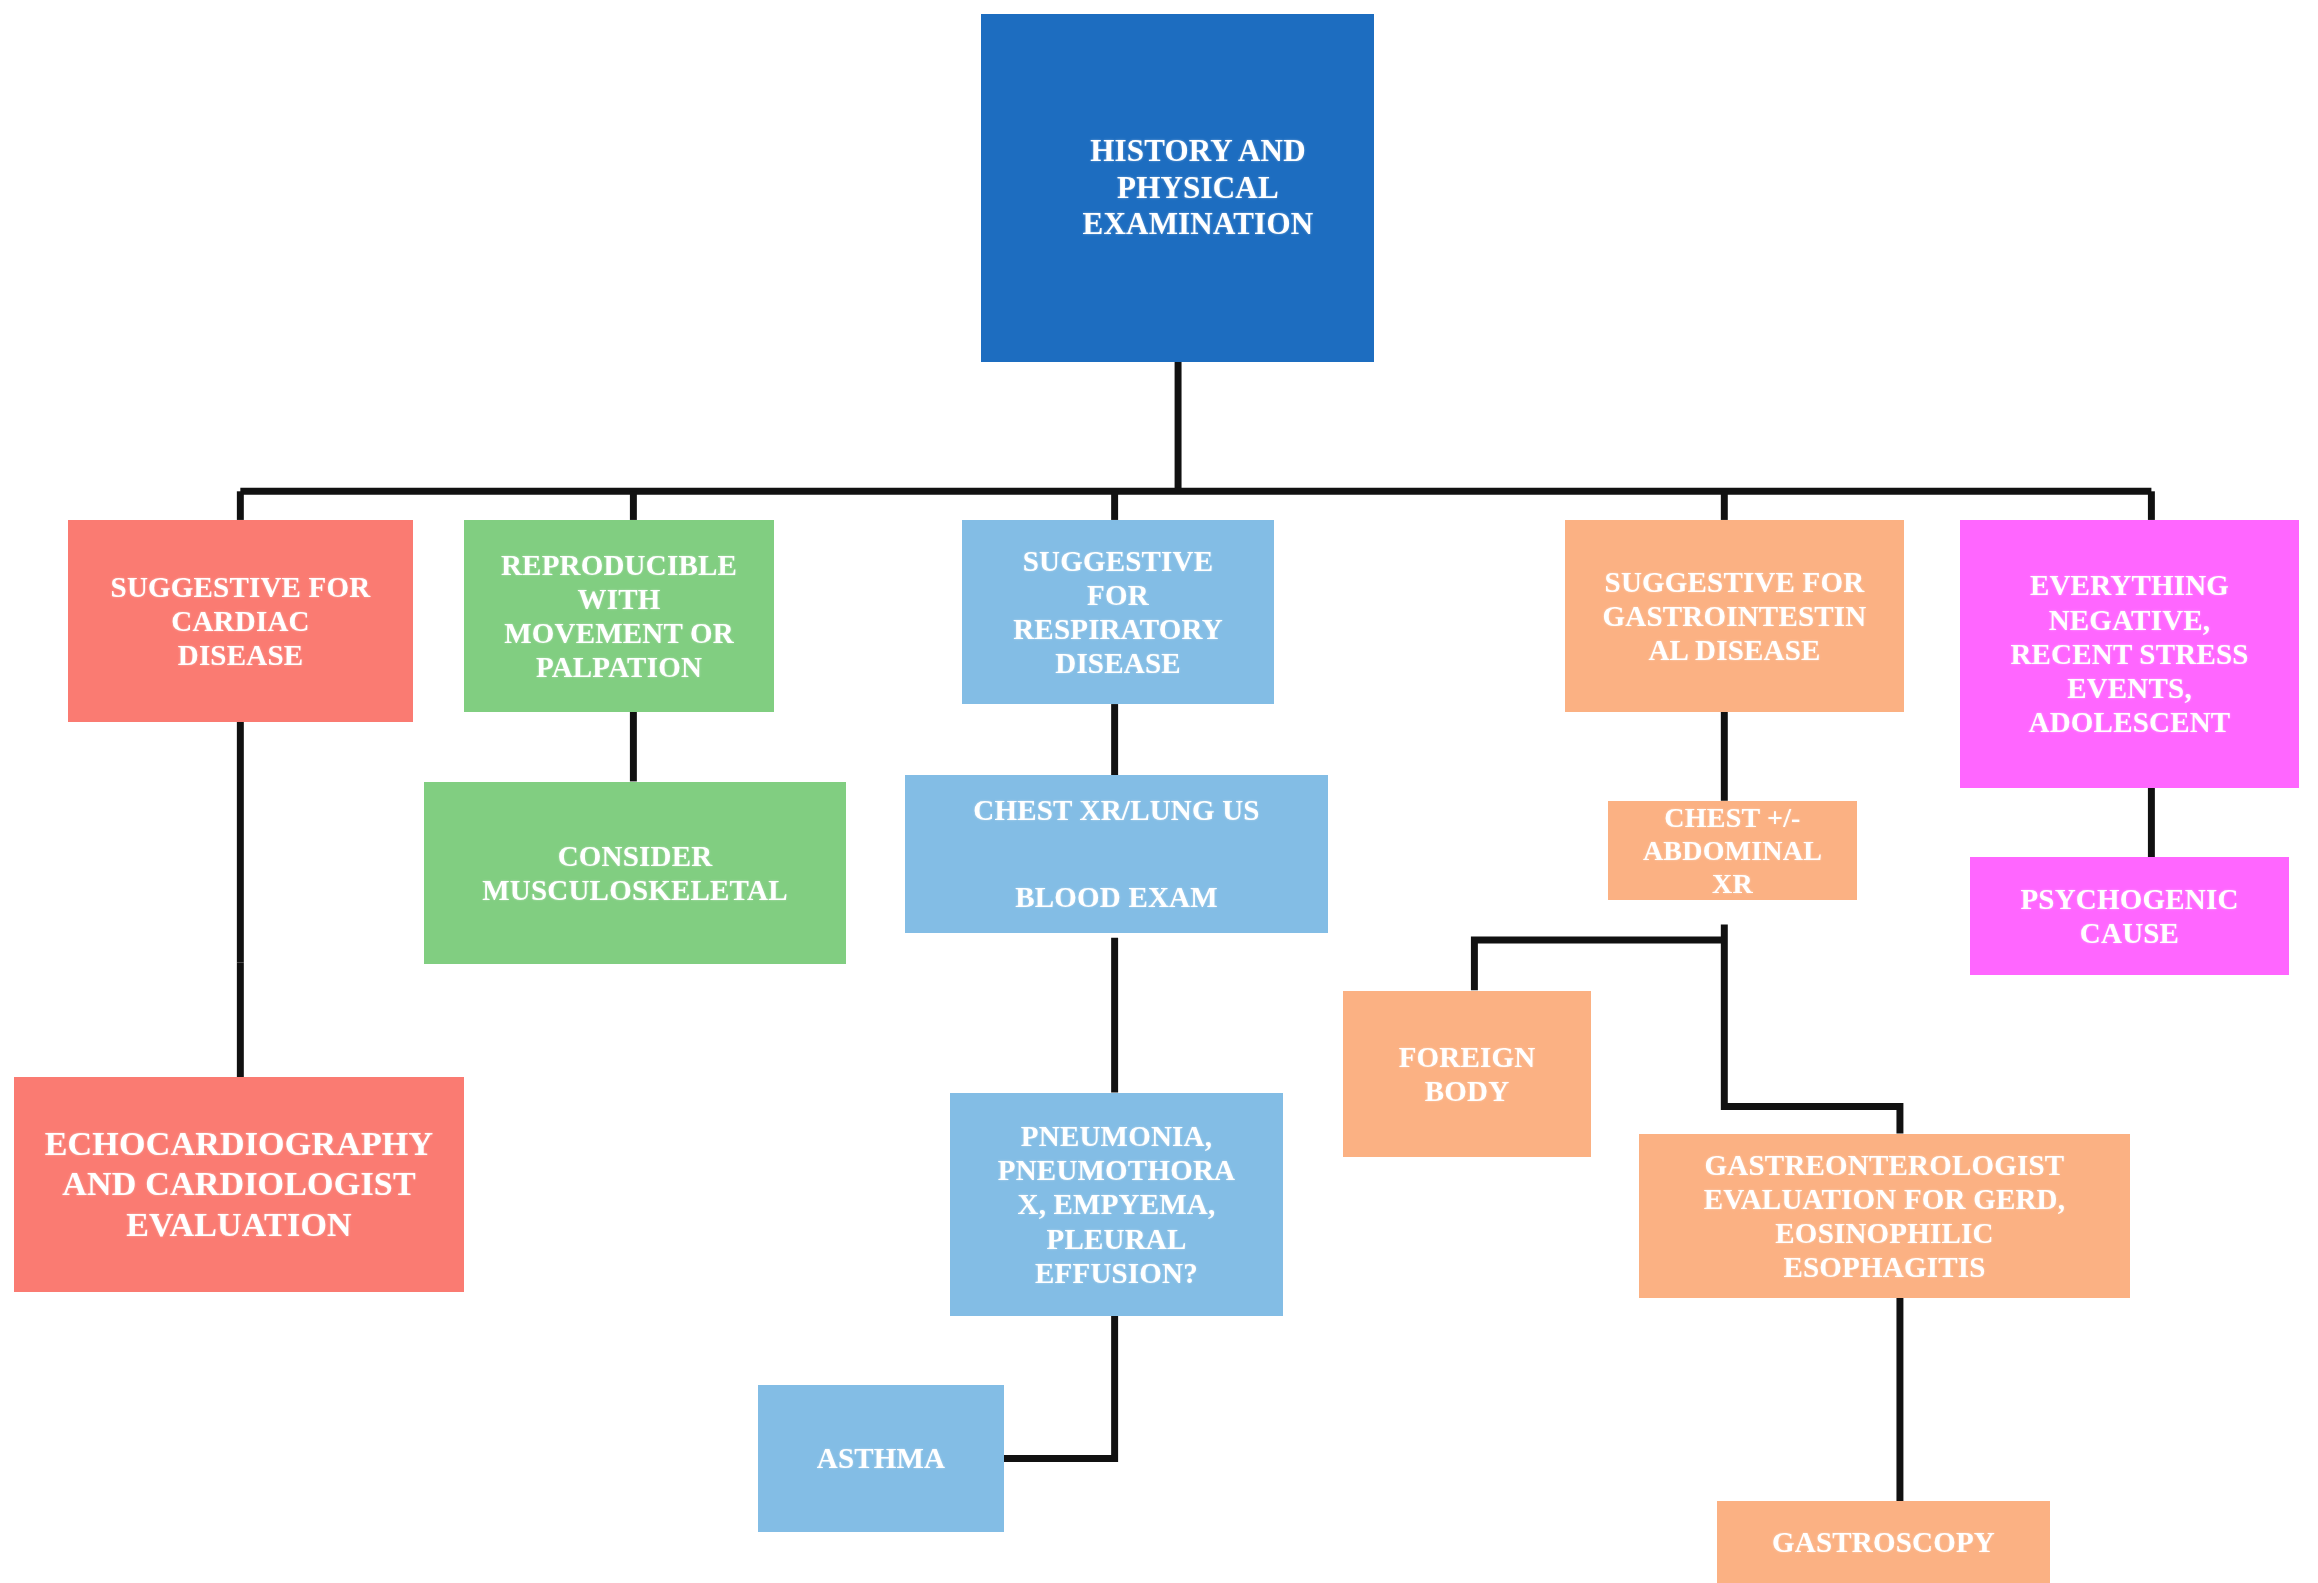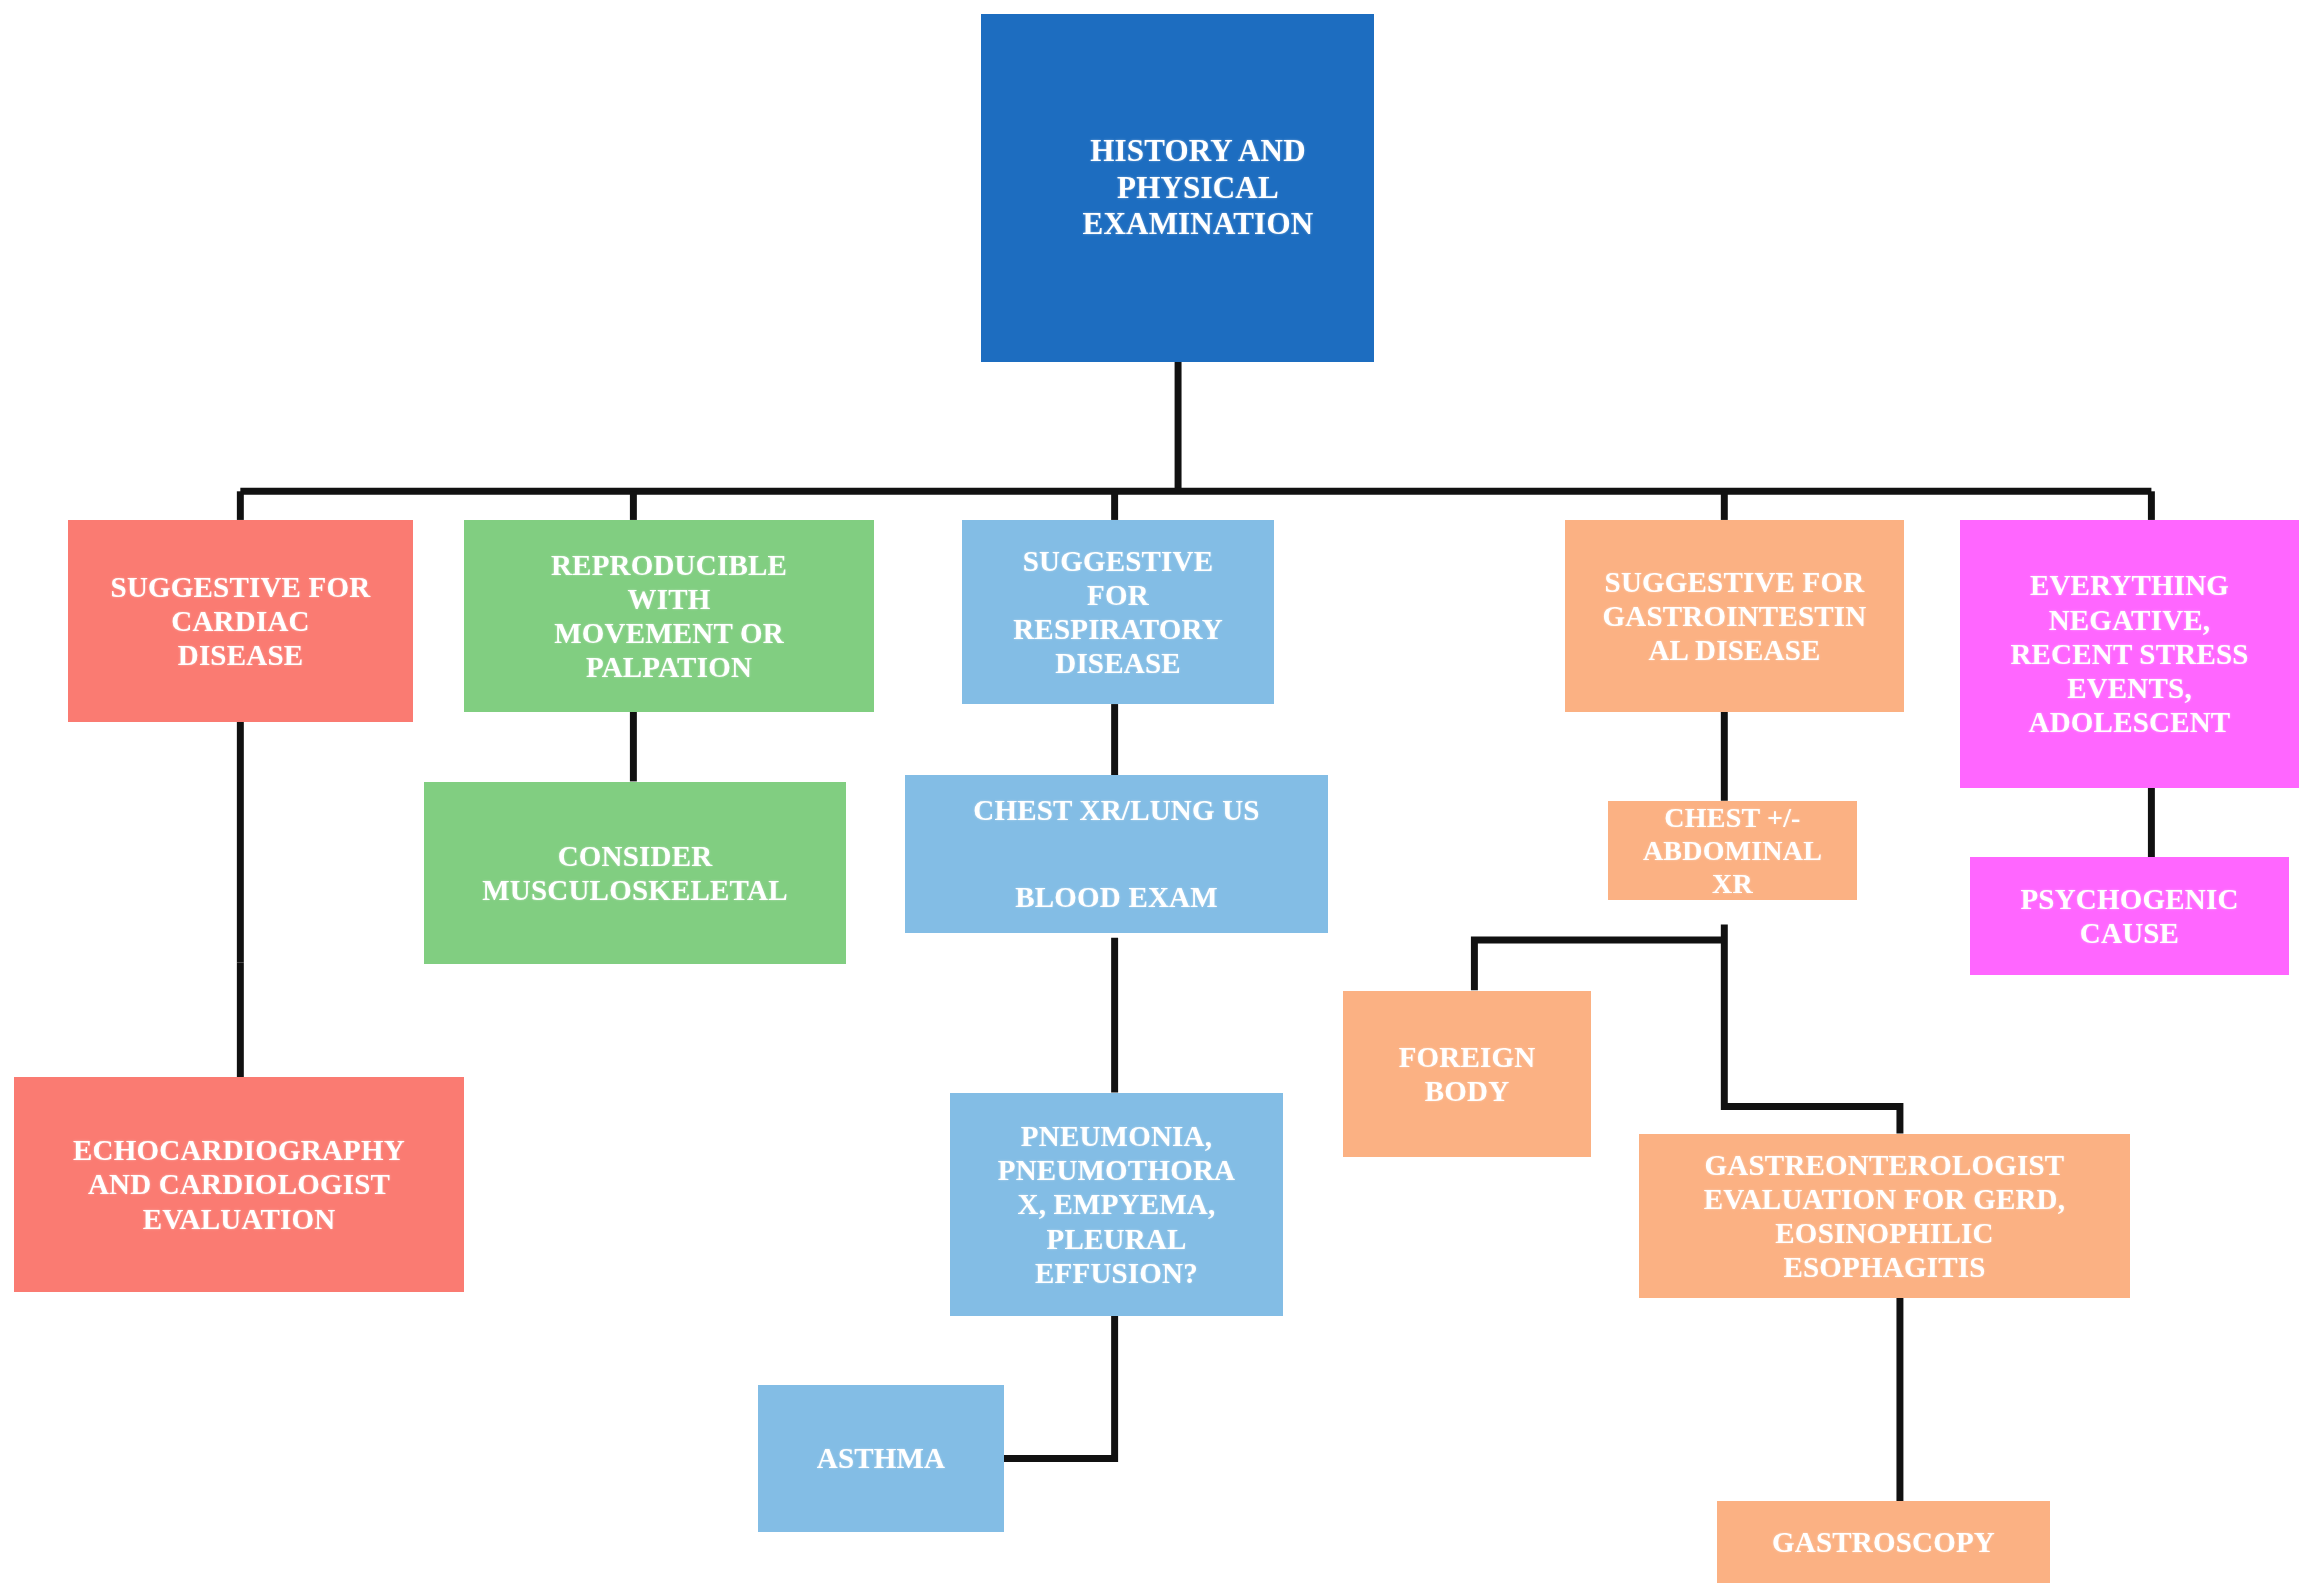--- a/index.html
+++ b/index.html
@@ -79,27 +79,27 @@
 EXAMINATION</span>
   </div>
 
   <div class="node n-cardiac" style="left:68px;top:520px;width:345px;height:202px;font-size:29px;">
     <span>SUGGESTIVE FOR
 CARDIAC
 DISEASE</span>
   </div>
 
 
-  <div class="node n-cardiac" style="left:14px;top:1077px;width:450px;height:215px;font-size:29px;">
+  <div class="node n-cardiac" style="left:14px;top:1077px;width:450px;height:215px;font-size:34px;">
     <span>ECHOCARDIOGRAPHY
 AND CARDIOLOGIST
 EVALUATION</span>
   </div>
 
-  <div class="node n-msk" style="left:464px;top:520px;width:410px;height:192px;font-size:29px;">
+  <div class="node n-msk" style="left:464px;top:520px;width:310px;height:192px;font-size:29px;">
     <span>REPRODUCIBLE
 WITH
 MOVEMENT OR
 PALPATION</span>
   </div>
 
   <div class="node n-msk" style="left:424px;top:782px;width:422px;height:182px;font-size:29px;">
     <span>CONSIDER
 MUSCULOSKELETAL</span>
   </div>

